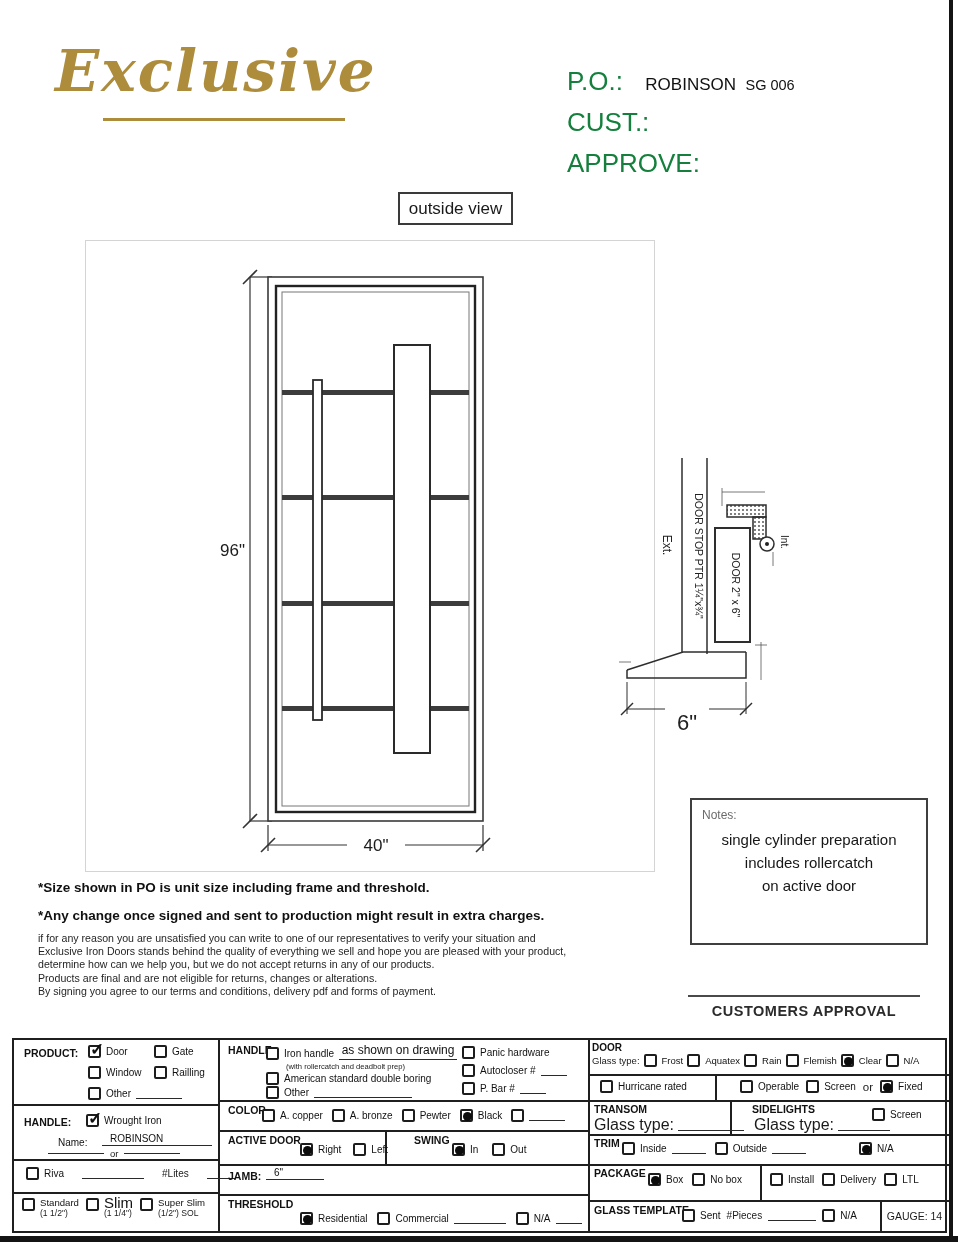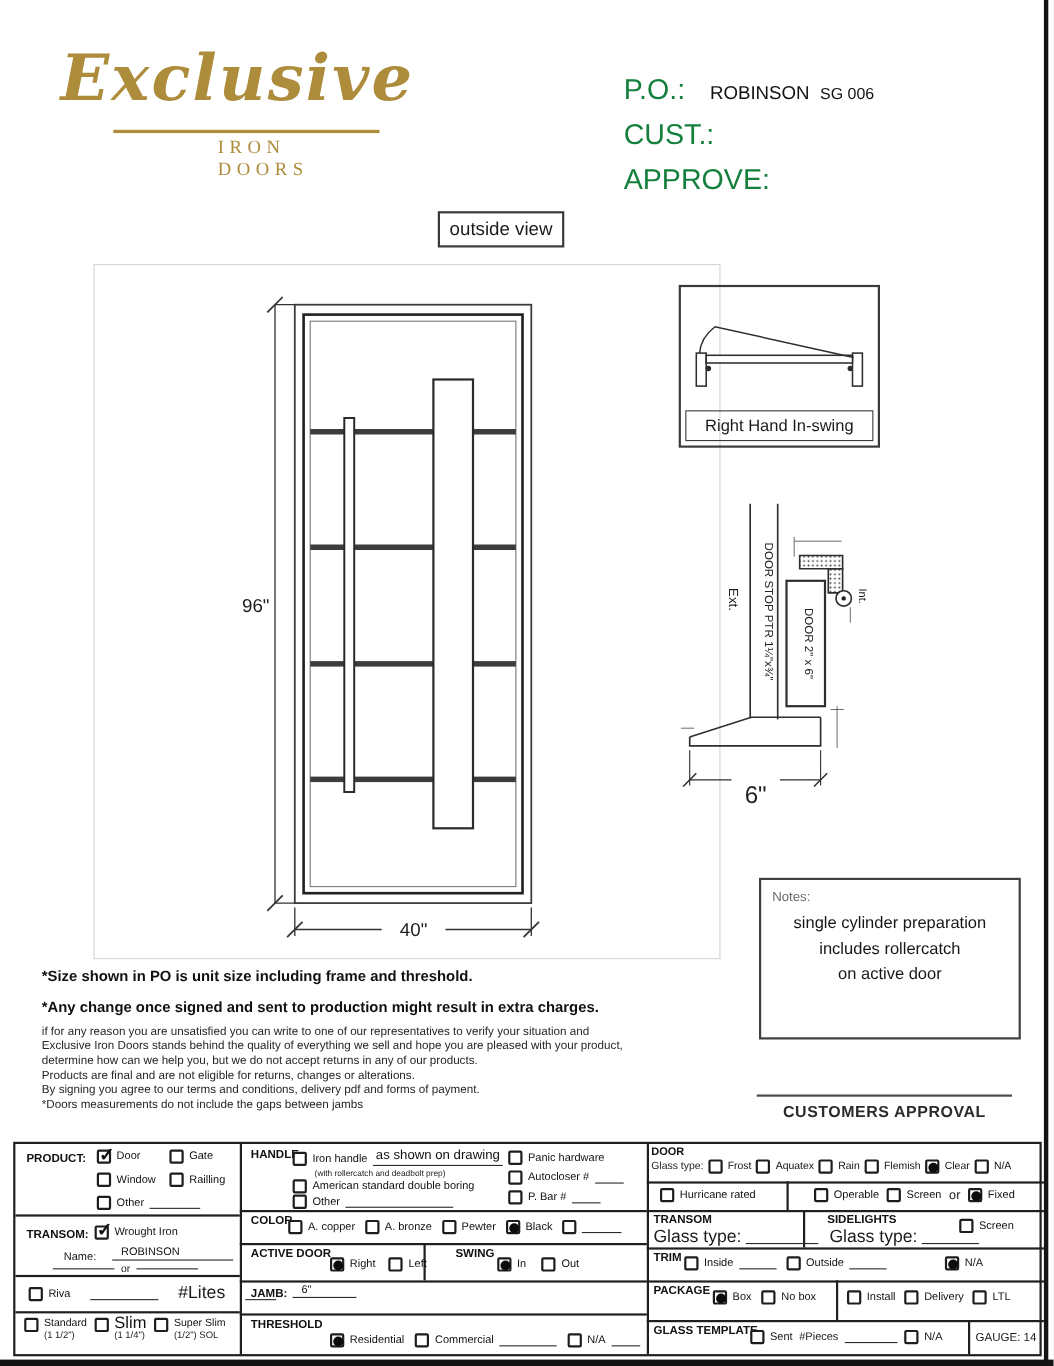--- a/index.html
+++ b/index.html
@@ -63,21 +63,20 @@
   .edge-bottom { background:#141414; }
 </style>
 </head>
 <body>
 
 <div class="sheet">
 
   <div class="abs" style="left:55px;top:42px;width:280px">
     <div class="logo-script">Exclusive</div>
     <div class="logo-underline abs" style="left:48px;top:76px;width:242px"></div>
-    <div class="logo-sub abs" style="left:143px;top:82px">IRON DOORS</div>
   </div>
 
   <div class="abs" style="left:567px;top:66px">
     <span class="hdr-label">P.O.:</span>
     <span class="hdr-po-name" style="margin-left:18px">ROBINSON</span>
     <span class="hdr-po-suffix" style="margin-left:5px">SG 006</span>
   </div>
   <div class="abs hdr-label" style="left:567px;top:107px">CUST.:</div>
   <div class="abs hdr-label" style="left:567px;top:148px">APPROVE:</div>
 
@@ -113,35 +112,20 @@
       <rect x="197" y="466" width="187" height="5"></rect>
     </g>
     <rect x="309" y="105" width="36" height="408" fill="#fff" stroke="#2a2a2a" stroke-width="2"></rect>
     <rect x="228" y="140" width="9" height="340" fill="#fff" stroke="#2a2a2a" stroke-width="1.8"></rect>
     <g font-family="Liberation Sans, sans-serif" fill="#1c1c1c" font-size="17">
       <text x="160" y="316" text-anchor="end">96"</text>
       <text x="291" y="611" text-anchor="middle">40"</text>
     </g>
   </svg>
 
-  <div class="abs" style="left:617px;top:259px;width:183px;height:148px;border:2px solid #3a3a3a">
-    <svg class="abs" style="left:0;top:0" width="179" height="110" viewBox="0 0 179 110">
-      <g fill="#fff" stroke="#2c2c2c" stroke-width="1.4">
-        <rect x="14" y="60" width="9" height="30"></rect>
-        <rect x="156" y="60" width="9" height="30"></rect>
-        <rect x="23" y="62" width="133" height="7"></rect>
-        <path d="M 157 64 L 31 36 Q 18 46 17 60" fill="none" stroke-width="1.3"></path>
-        <circle cx="25" cy="74" r="1.8" fill="#2c2c2c"></circle>
-        <circle cx="154" cy="74" r="1.8" fill="#2c2c2c"></circle>
-      </g>
-    </svg>
-    <div class="abs boxed" style="left:4px;top:112px;width:171px;height:28px;border-width:1.5px;font-size:15px">
-      <span>Right Hand In-swing</span>
-    </div>
-  </div>
 
   <svg class="abs" style="left:605px;top:440px" width="345" height="300" viewBox="0 0 345 300">
     <defs>
       <pattern id="dots" width="4" height="4" patternUnits="userSpaceOnUse">
         <circle cx="2" cy="2" r="0.9" fill="#444"></circle>
       </pattern>
     </defs>
     <g fill="none" stroke="#2e2e2e" stroke-width="1.5">
       <line x1="77" y1="18" x2="77" y2="213"></line>
       <line x1="102" y1="18" x2="102" y2="214"></line>
@@ -189,21 +173,20 @@
 
   <div class="abs" style="left:38px;top:880px;width:575px">
     <div class="disc-bold">*Size shown in PO is unit size including frame and threshold.</div>
     <div class="disc-bold" style="margin-top:13px">*Any change once signed and sent to production might result in extra charges.</div>
     <div class="disc-small" style="margin-top:9px">
       <div>if for any reason you are unsatisfied you can write to one of our representatives to verify your situation and</div>
       <div>Exclusive Iron Doors stands behind the quality of everything we sell and hope you are pleased with your product,</div>
       <div>determine how can we help you, but we do not accept returns in any of our products.</div>
       <div>Products are final and are not eligible for returns, changes or alterations.</div>
       <div>By signing you agree to our terms and conditions, delivery pdf and forms of payment.</div>
-      <div>*Doors measurements do not include the gaps between jambs</div>
     </div>
   </div>
 
   <div class="abs" style="left:688px;top:995px;width:232px">
     <div class="approval-line"></div>
     <div class="approval-text" style="margin-top:6px">CUSTOMERS APPROVAL</div>
   </div>
 
   <div class="abs form" style="left:12px;top:1038px;width:935px;height:195px">
 
@@ -243,40 +226,40 @@
     <span class="opt pos" style="left:140px;top:26px">
         <span class="cb"></span>
         <span>Railling</span>
       </span>
     <span class="opt pos" style="left:74px;top:47px">
         <span class="cb"></span>
         <span>Other</span>
         <span class="bl" style="width:46px"></span>
       </span>
 
-    <div class="slabel" style="left:10px;top:76px">TRANSOM:</div>
+    <div class="slabel" style="left:10px;top:76px">HANDLE:</div>
     <span class="opt pos" style="left:72px;top:74px">
         <span class="cb cb-check"></span>
         <span>Wrought Iron</span>
       </span>
     <div class="txt" style="left:44px;top:97px">Name:</div>
     <div class="abs underval" style="left:88px;top:93px;width:110px">ROBINSON</div>
     <div class="abs or-sep" style="left:34px;top:108px">
         <span class="dash"></span>
         <span>or</span>
         <span class="dash"></span>
       </div>
 
     <div class="optrow" style="left:12px;top:127px;gap:18px">
       <span class="opt">
           <span class="cb"></span>
           <span>Riva</span>
         </span>
       <span class="bl" style="width:62px"></span>
-      <span style="font-size:16px">#Lites</span>
+      <span style="font-size:10px">#Lites</span>
       <span class="bl" style="width:28px"></span>
     </div>
 
     <div class="optrow" style="left:8px;top:158px;gap:7px;align-items:flex-start">
       <span class="opt" style="align-items:flex-start">
           <span class="cb"></span>
           <span class="stack">
             <span style="font-size:9.6px">Standard</span>
             <span class="sub">(1 1/2")</span>
           </span>

